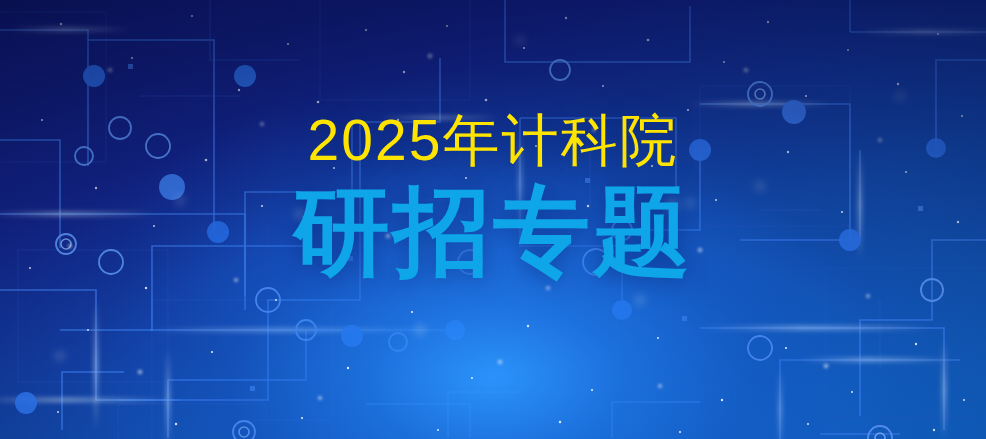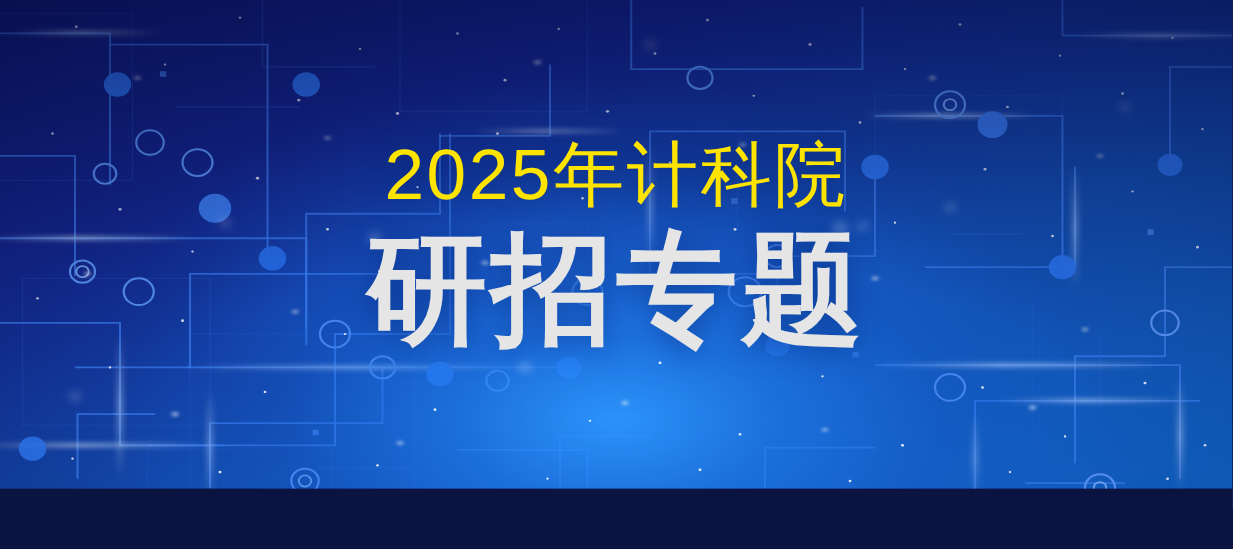--- a/index.html
+++ b/index.html
@@ -8,21 +8,21 @@
     padding: 0;
     background: #0b1440;
   }
   body {
     font-family: "Liberation Sans", "DejaVu Sans", sans-serif;
   }
 
   #banner {
     position: relative;
     width: 986px;
-    height: 391px;
+    height: 439px;
     overflow: hidden;
     background: #122a86;
   }
 
   
   .layer {
     position: absolute;
     inset: 0;
     pointer-events: none;
   }
@@ -72,21 +72,21 @@
     font-weight: 400;
     text-shadow: 0 0 18px rgba(10,40,120,0.55);
     white-space: nowrap;
   }
 
   #title-line-2 {
     display: block;
     margin-top: 14px;
     font-size: 97px;
     letter-spacing: 3px;
-    color: #e5e5e5;
+    color: #0ea5e9;
     font-weight: 700;
     text-shadow: 0 2px 22px rgba(6,32,110,0.50);
     white-space: nowrap;
   }
 </style>
 </head>
 <body>
 
 <div id="banner">
 

